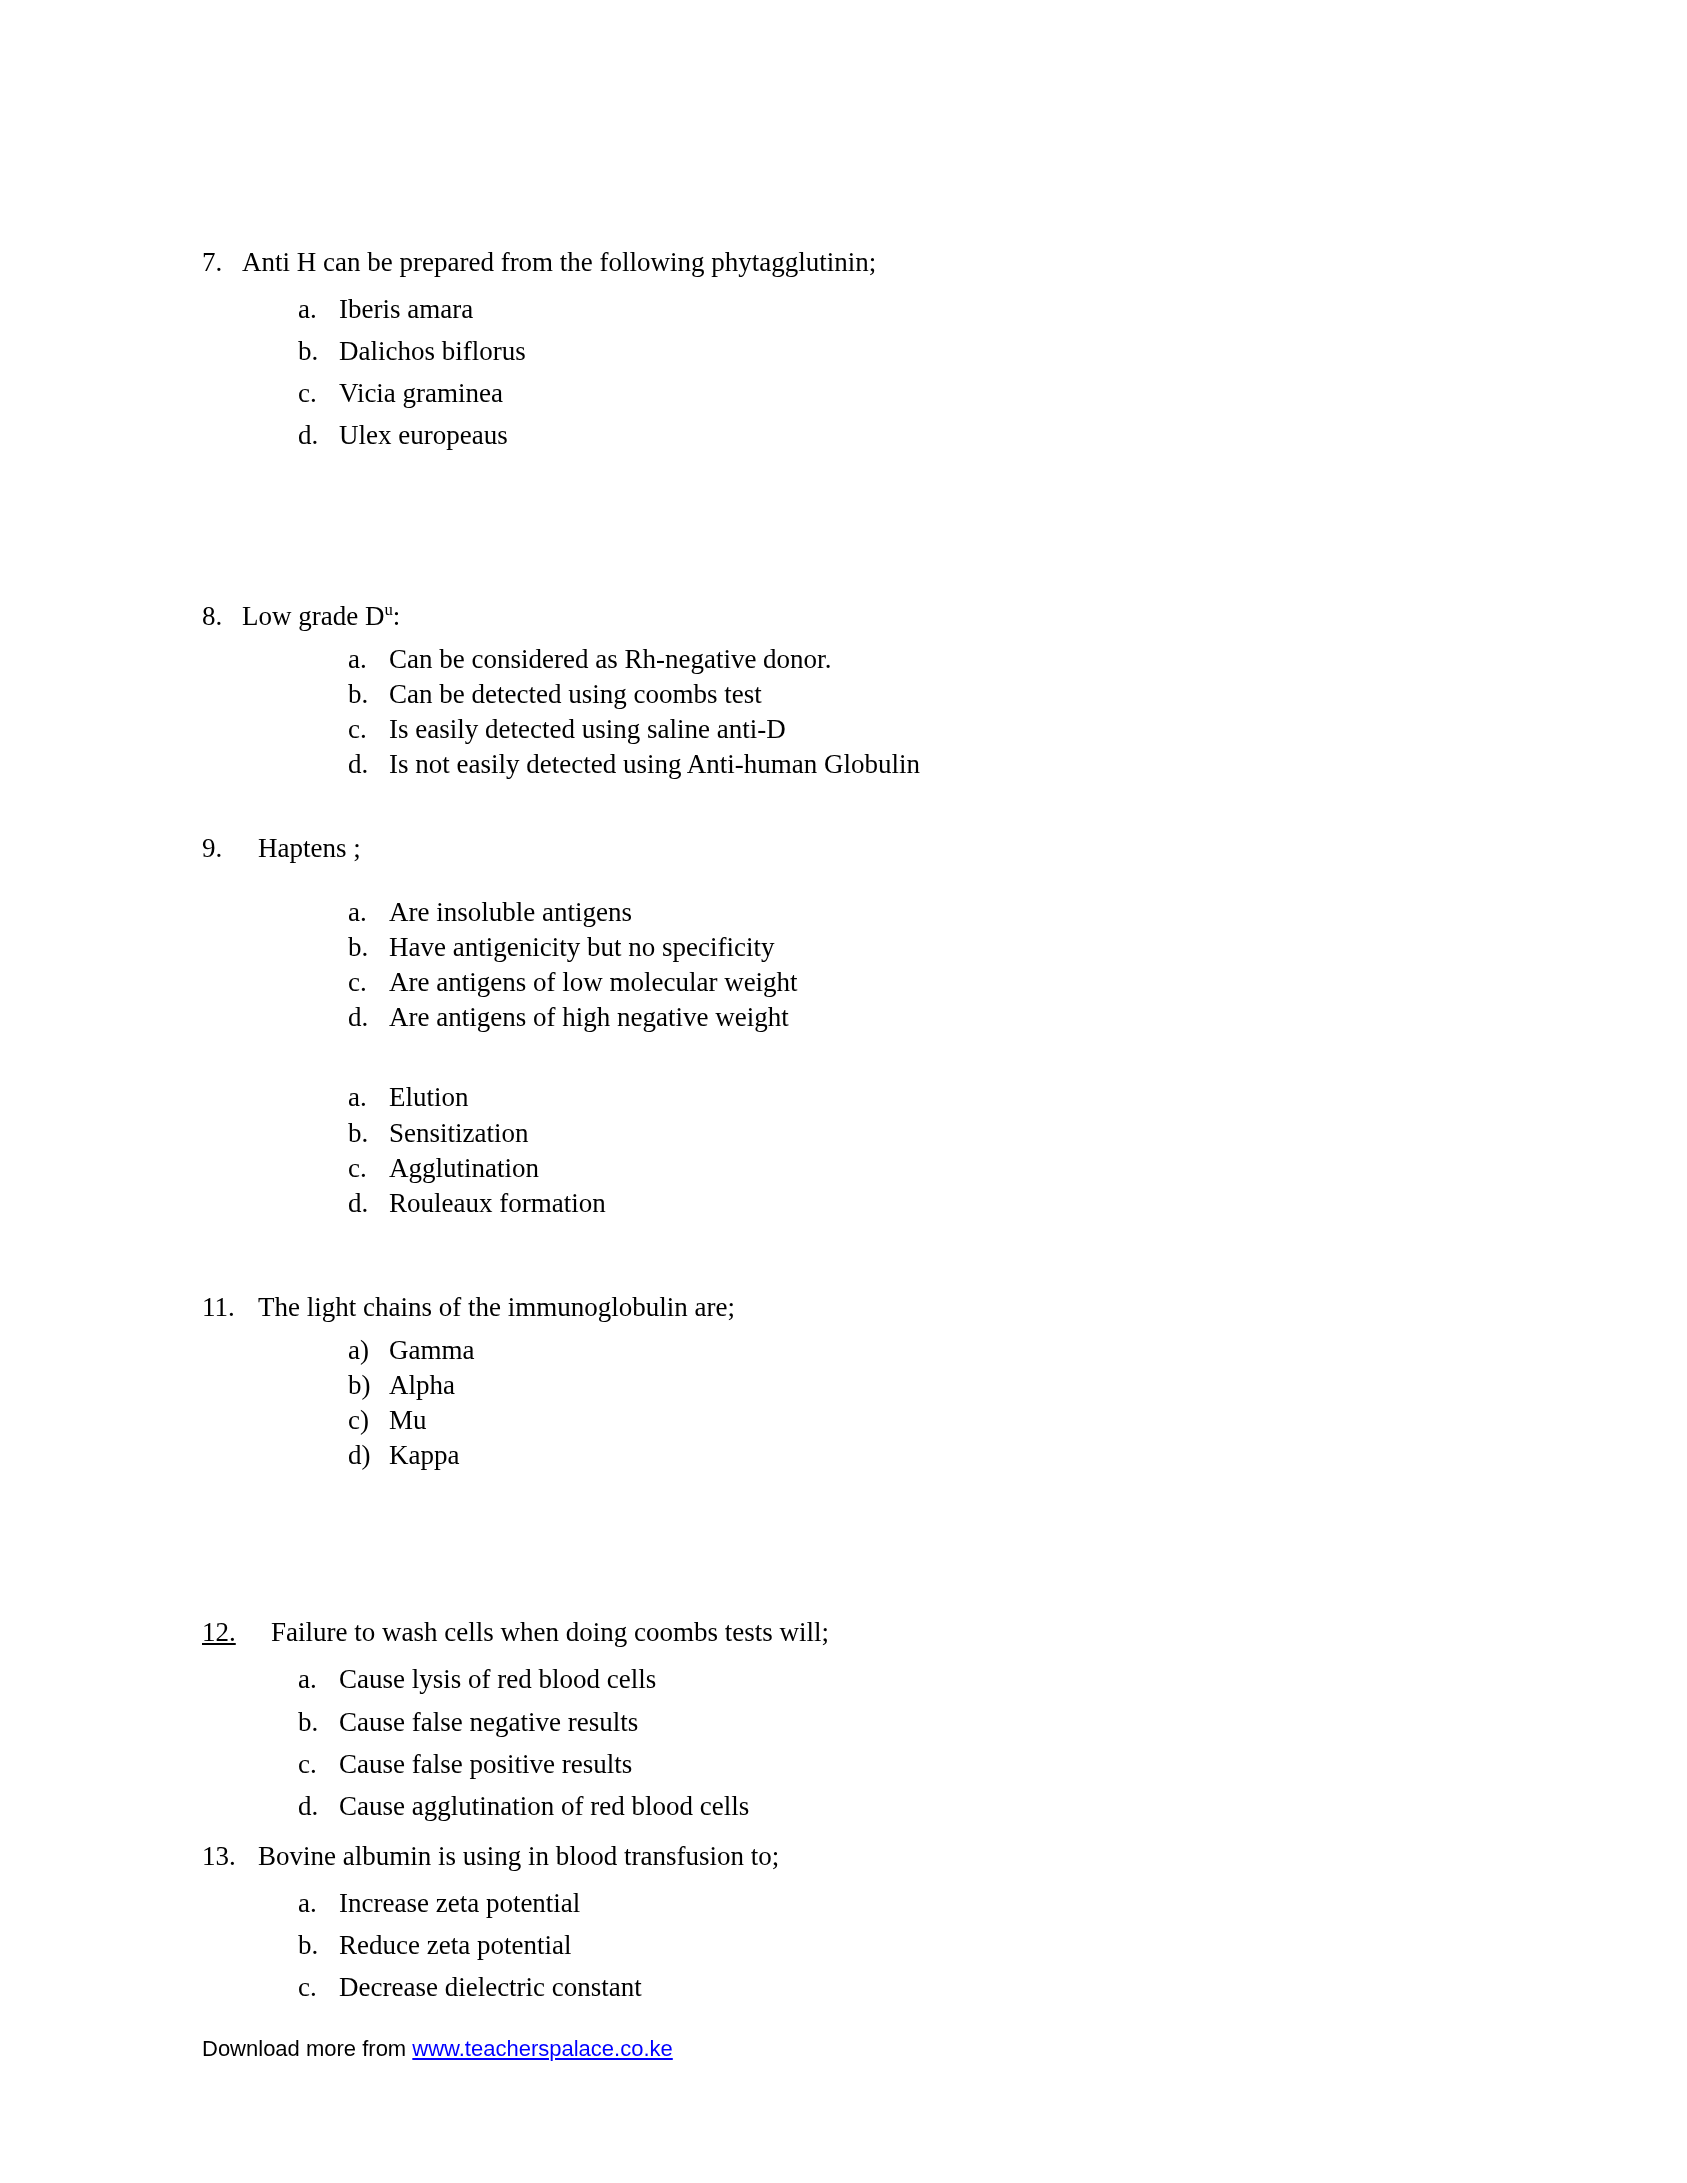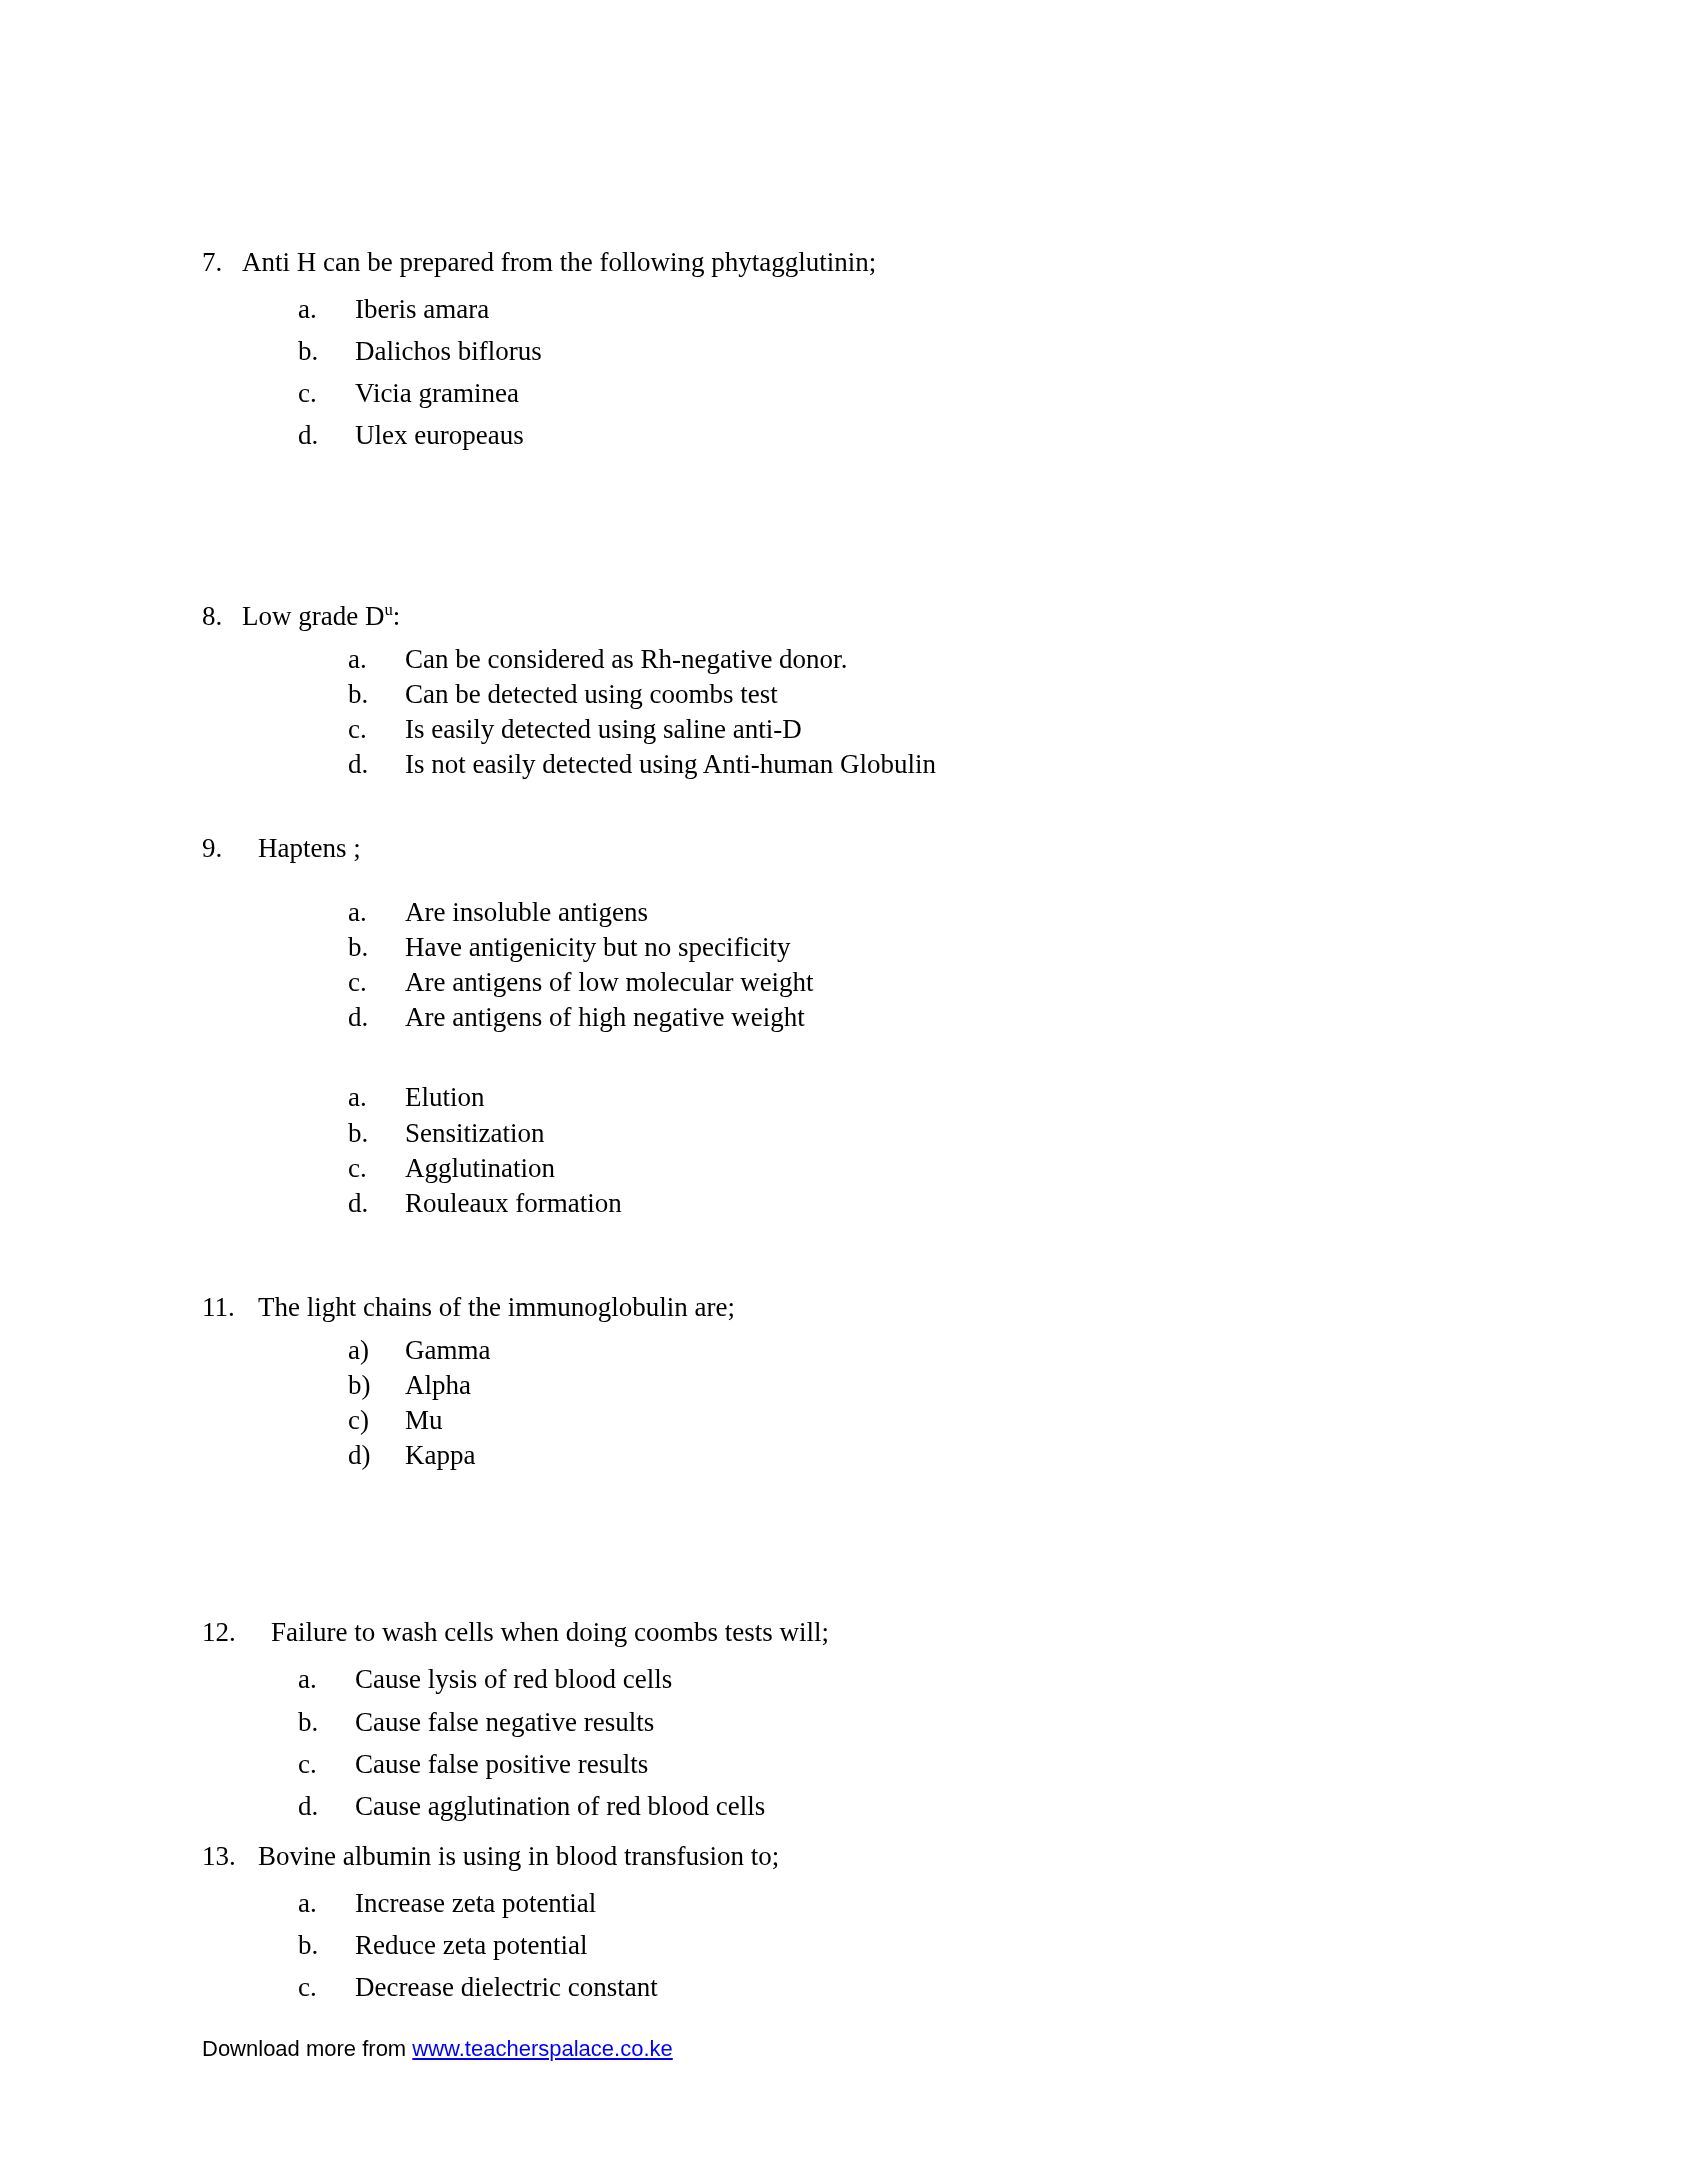--- a/index.html
+++ b/index.html
@@ -32,21 +32,21 @@
     align-items: baseline;
     font-size: 27px;
     line-height: 1.30;
     white-space: pre;
   }
   .q-num {
     flex: 0 0 auto;
     min-width: 40px;
   }
   .q-num.wide { min-width: 56px; }
-  .q-num.xwide { min-width: 69px; }
+  .q-num.xwide { min-width: 69px; text-decoration: underline; }
   .q-text {
     flex: 0 1 auto;
     margin-top: 12px;
   }
   sup {
     font-size: 0.62em;
     vertical-align: super;
     line-height: 0;
   }
 
@@ -59,21 +59,21 @@
   .opt {
     display: flex;
     align-items: baseline;
     font-size: 27px;
     white-space: pre;
   }
   .opt-marker {
     flex: 0 0 auto;
     width: 41px;
   }
-  .opt-text { flex: 0 1 auto; margin-left: 16px; }
+  .opt-text { flex: 0 1 auto; }
 
   
   .ind-a .opt { padding-left: 96px; }
   .ind-b .opt { padding-left: 146px; }
 
   
   .lh-loose .opt { line-height: 1.56; }
   .lh-tight .opt { line-height: 1.30; }
 
   

